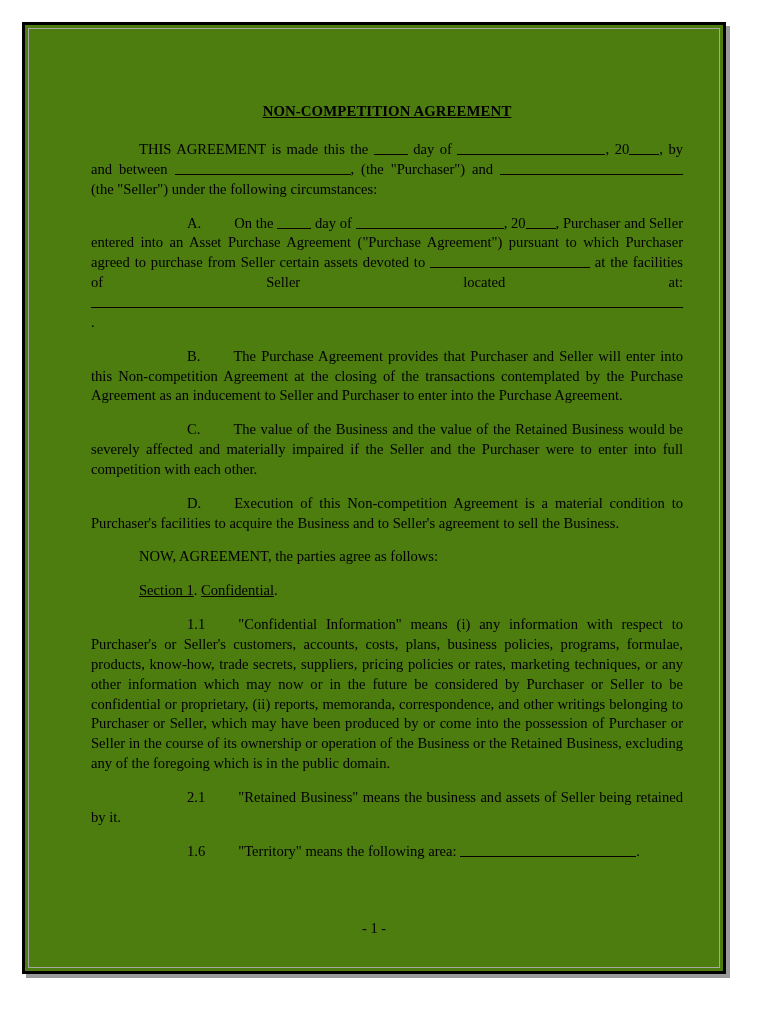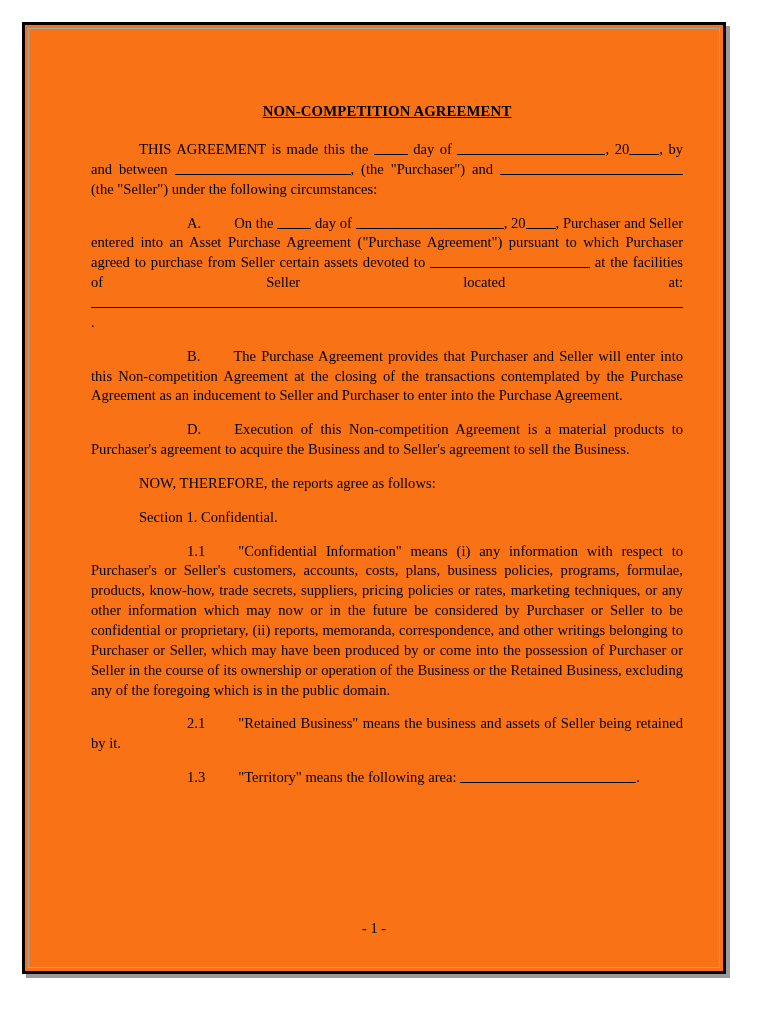--- a/index.html
+++ b/index.html
@@ -17,21 +17,21 @@
 
   
   .page-shell {
     position: absolute;
     left: 22px;
     top: 22px;
     width: 704px;
     height: 952px;
     box-sizing: border-box;
     border: 3px solid #000000;
-    background: #f97316;
+    background: #4d7c0f;
     box-shadow: 4px 4px 0 0 #9a9a9a;
   }
   .page-inner-rule {
     position: absolute;
     left: 3px;
     top: 3px;
     right: 3px;
     bottom: 3px;
     border: 1px solid #a6a6a6;
     pointer-events: none;
@@ -63,21 +63,21 @@
     text-justify: inter-word;
     hyphens: none;
   }
   p.indent { text-indent: 48px; }
   p.left { text-align: left; }
 
   
   .lbl { display: inline-block; }
   .gap-md { display: inline-block; width: 33px; }
 
-  .u { }
+  .u { text-decoration: underline; }
 
   
   .blank {
     display: inline-block;
     border-bottom: 1px solid #000000;
     vertical-align: baseline;
     height: 0.92em;
     margin-bottom: -1px;
   }
   .b-xxs { width: 30px; }
@@ -114,43 +114,46 @@
     </p>
 
     <p class="para indent">
       <span class="lbl">A.</span><span class="gap-md"></span><span>On the </span><span class="blank b-xs"></span><span> day of </span><span class="blank b-md"></span><span>, 20</span><span class="blank b-xxs"></span><span>, Purchaser and Seller entered into an Asset Purchase Agreement ("Purchase Agreement") pursuant to which Purchaser agreed to purchase from Seller certain assets devoted to </span><span class="blank b-lg"></span><span> at the facilities of Seller located at: </span><span class="blank b-full"></span><span>.</span>
     </p>
 
     <p class="para indent">
       <span class="lbl">B.</span><span class="gap-md"></span><span>The Purchase Agreement provides that Purchaser and Seller will enter into this Non-competition Agreement at the closing of the transactions contemplated by the Purchase Agreement as an inducement to Seller and Purchaser to enter into the Purchase Agreement.</span>
     </p>
 
+    <p class="para indent">
+      <span class="lbl">C.</span><span class="gap-md"></span><span>The value of the Business and the value of the Retained Business would be severely affected and materially impaired if the Seller and the Purchaser were to enter into full competition with each other.</span>
+    </p>
 
     <p class="para indent">
-      <span class="lbl">D.</span><span class="gap-md"></span><span>Execution of this Non-competition Agreement is a material products to Purchaser's agreement to acquire the Business and to Seller's agreement to sell the Business.</span>
+      <span class="lbl">D.</span><span class="gap-md"></span><span>Execution of this Non-competition Agreement is a material condition to Purchaser's facilities to acquire the Business and to Seller's agreement to sell the Business.</span>
     </p>
 
     <p class="para left indent">
-      <span>NOW, THEREFORE, the reports agree as follows:</span>
+      <span>NOW, AGREEMENT, the parties agree as follows:</span>
     </p>
 
     <p class="para left indent">
       <span class="u">Section 1</span><span>.  </span><span class="u">Confidential</span><span>.</span>
     </p>
 
 
     <p class="para indent">
       <span class="lbl">1.1</span><span class="gap-md"></span><span>"Confidential Information" means (i) any information with respect to Purchaser's or Seller's customers, accounts, costs, plans, business policies, programs, formulae, products, know-how, trade secrets, suppliers, pricing policies or rates, marketing techniques, or any other information which may now or in the future be considered by Purchaser or Seller to be confidential or proprietary, (ii) reports, memoranda, correspondence, and other writings belonging to Purchaser or Seller, which may have been produced by or come into the possession of Purchaser or Seller in the course of its ownership or operation of the Business or the Retained Business, excluding any of the foregoing which is in the public domain.</span>
     </p>
 
     <p class="para indent">
       <span class="lbl">2.1</span><span class="gap-md"></span><span>"Retained Business" means the business and assets of Seller being retained by it.</span>
     </p>
 
     <p class="para left indent">
-      <span class="lbl">1.3</span><span class="gap-md"></span><span>"Territory" means the following area: </span><span class="blank b-xl"></span><span>.</span>
+      <span class="lbl">1.6</span><span class="gap-md"></span><span>"Territory" means the following area: </span><span class="blank b-xl"></span><span>.</span>
     </p>
 
   </div>
 
   <div class="page-footer">- 1 -</div>
 
 </div>
 
 </body></html>

